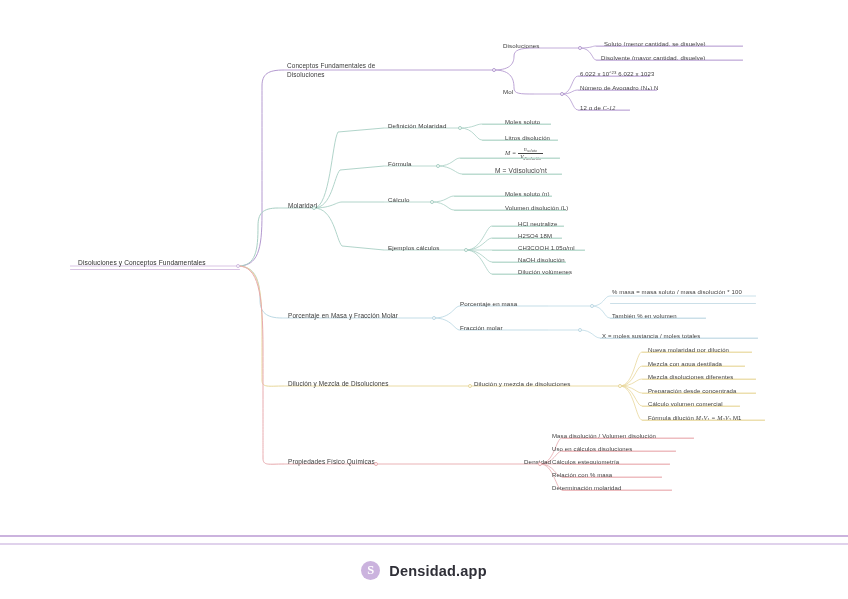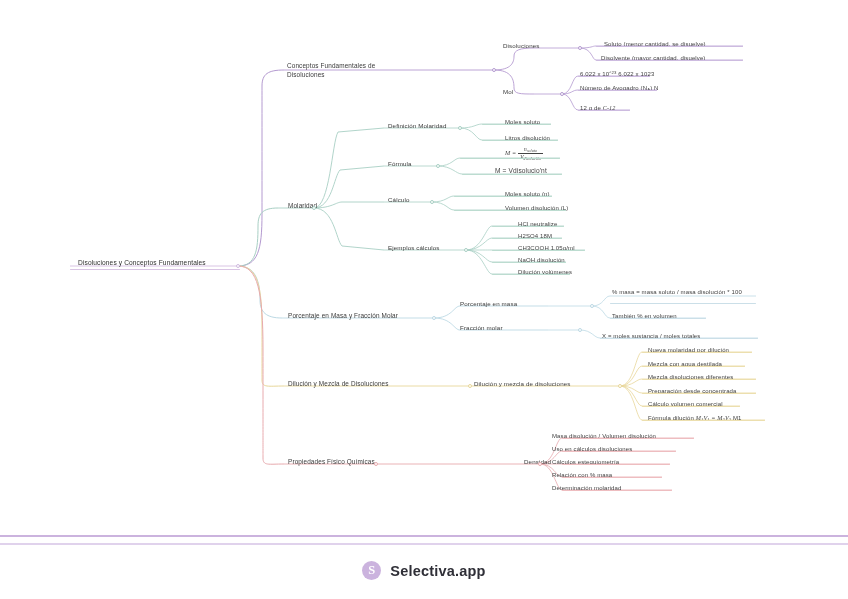--- a/index.html
+++ b/index.html
@@ -315,14 +315,14 @@
   <div class="dot" style="left:538px; top:462px; border:0.8px solid #e8aaae;"></div>
 </div>
 
 <div id="footer-rules">
   <div class="rule" style="top:0px; background:#cbb3de;"></div>
   <div class="rule" style="top:8px; background:#e0d2ec;"></div>
 </div>
 
 <div id="brand">
   <div id="brand-logo">S</div>
-  <div id="brand-name">Selectiva.app</div>
+  <div id="brand-name">Densidad.app</div>
 </div>
 
 </body></html>

